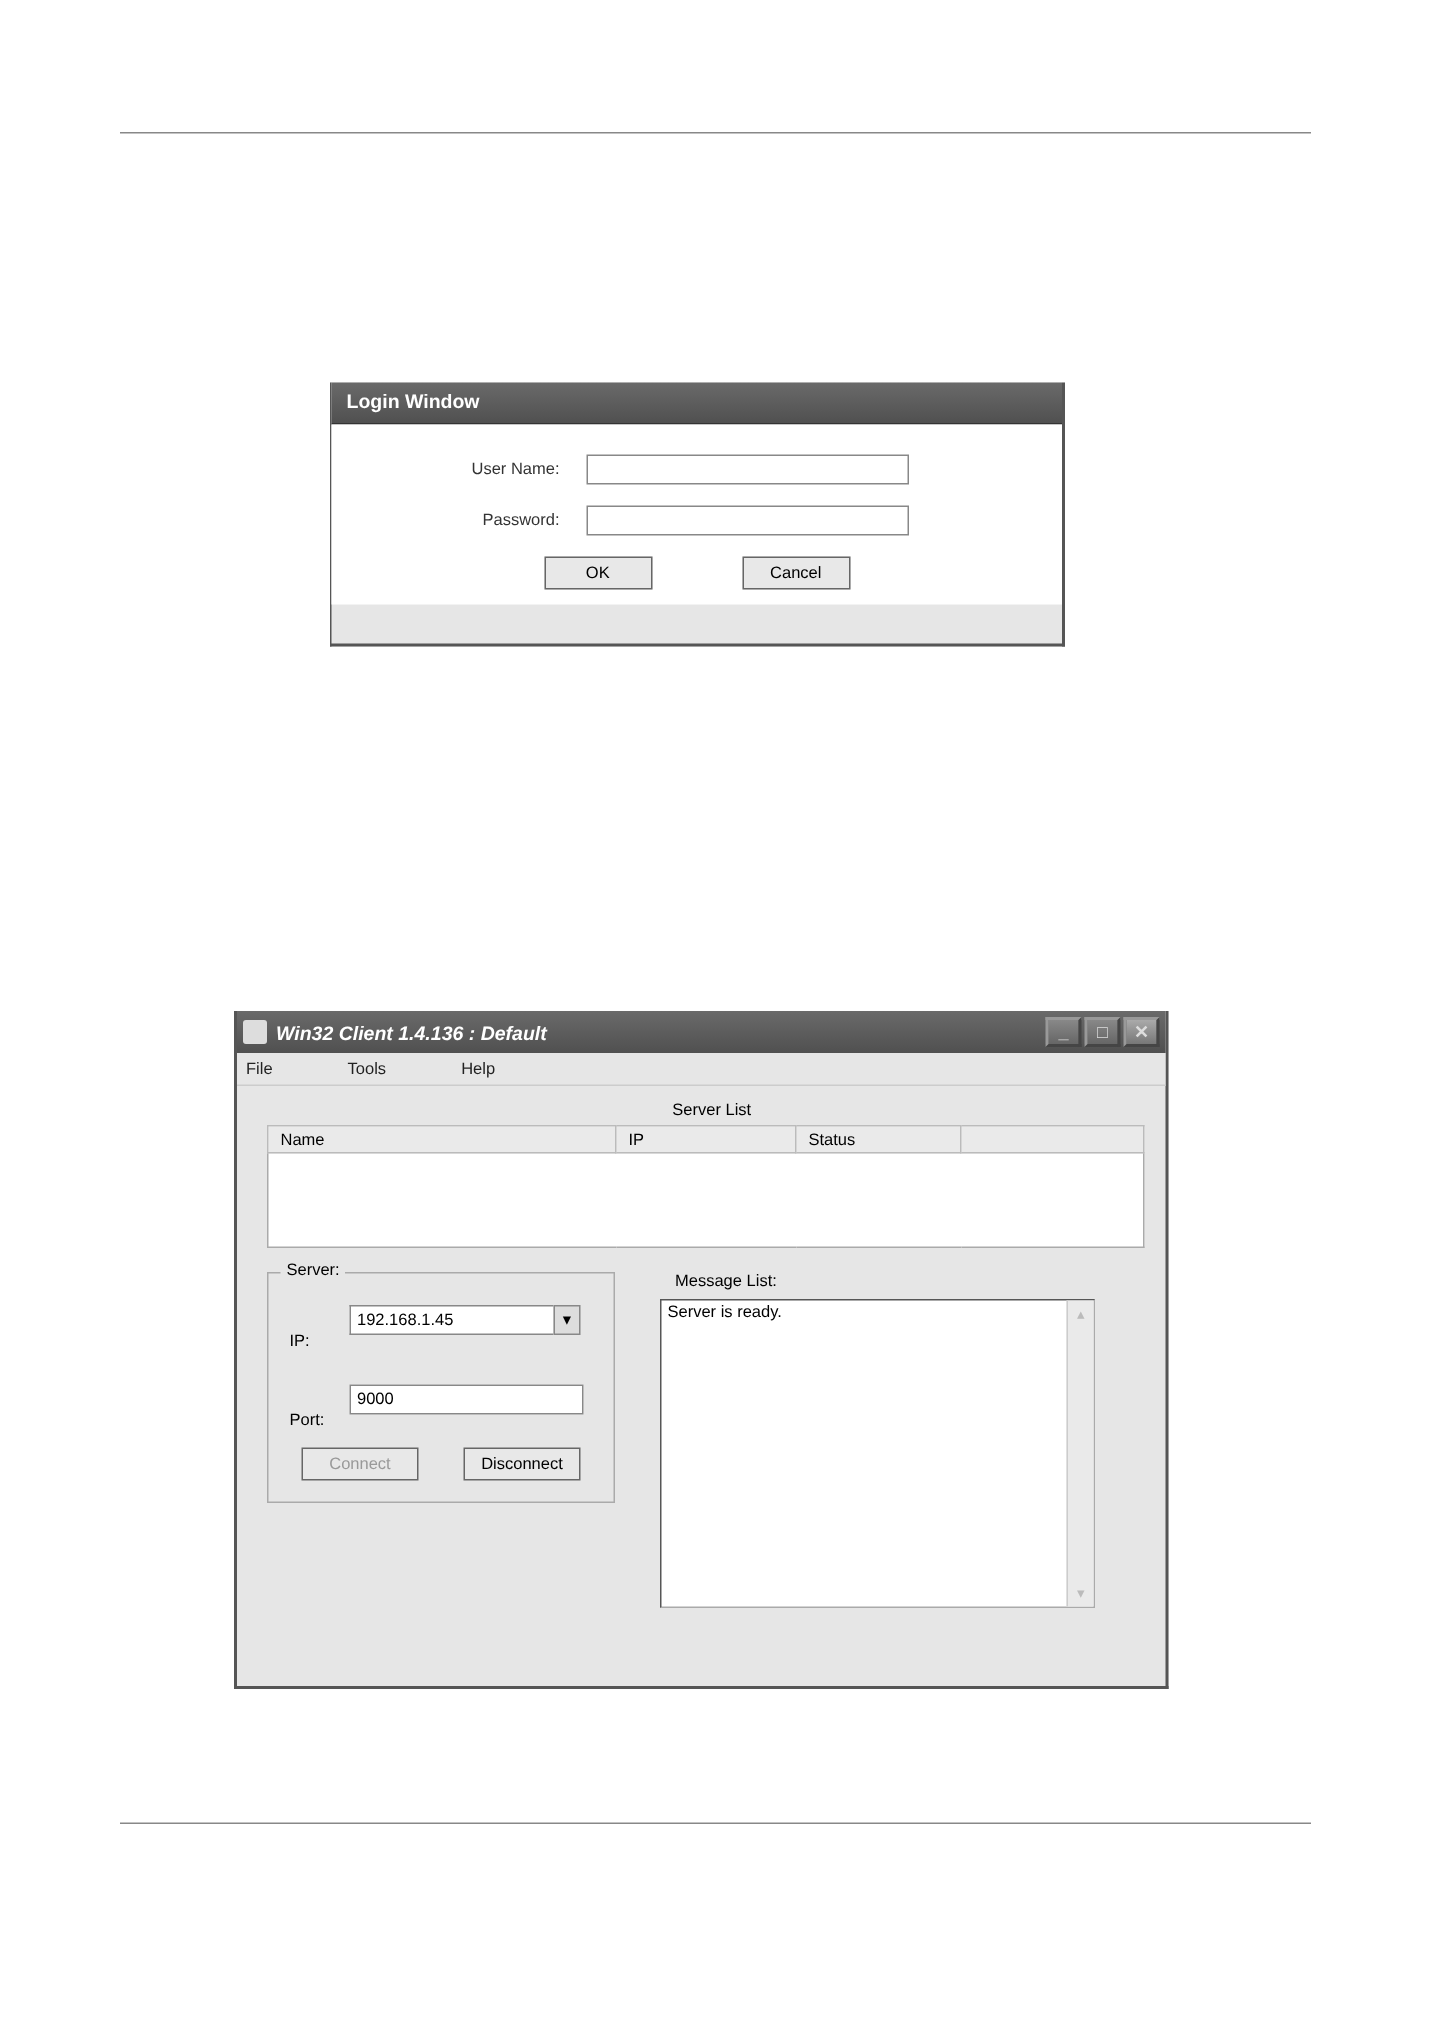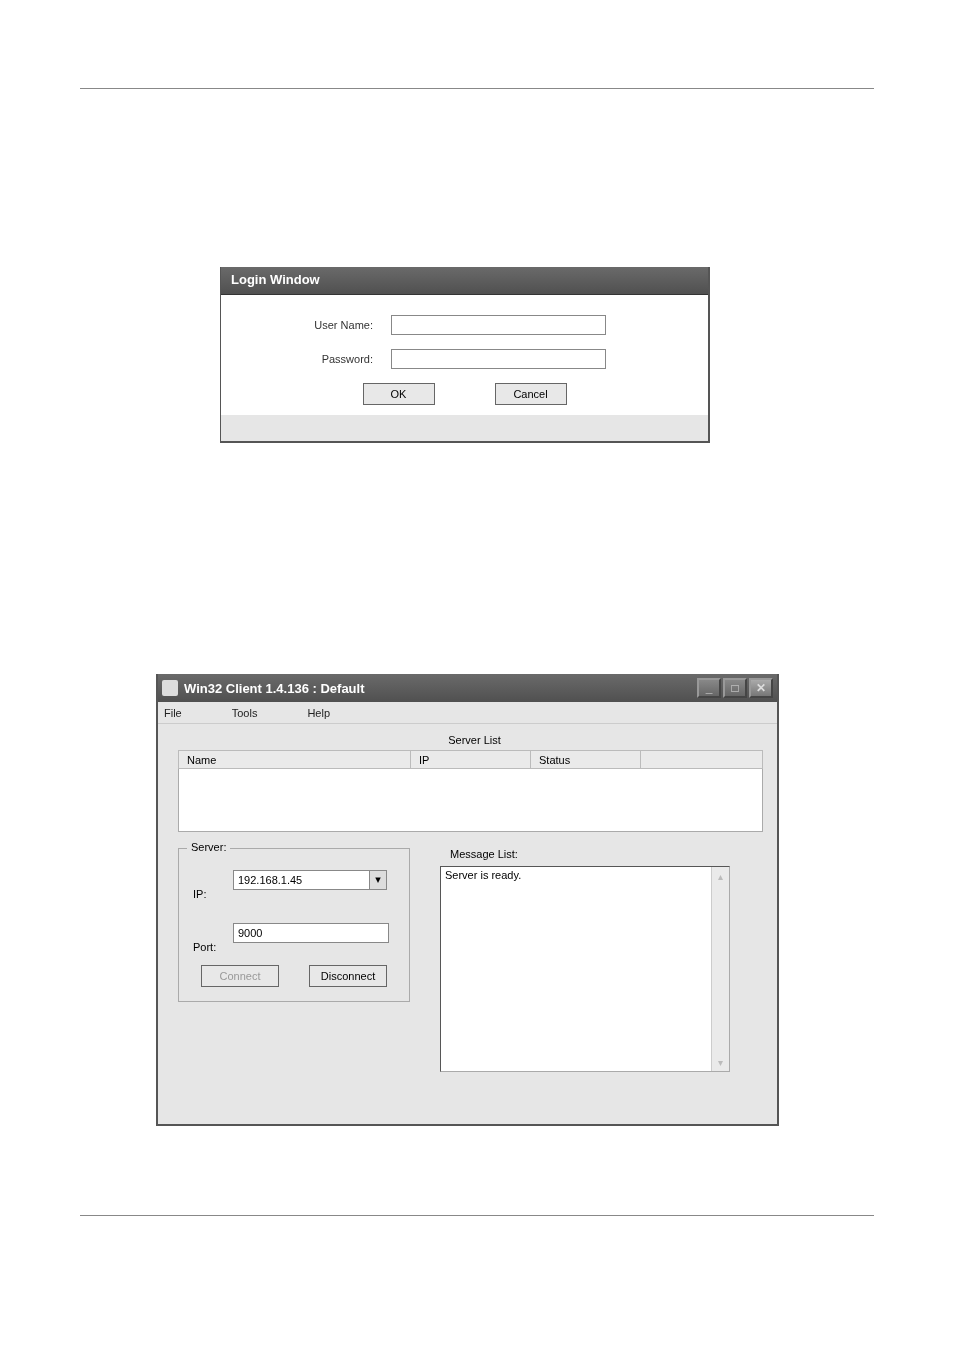--- a/index.html
+++ b/index.html
@@ -18,21 +18,21 @@
       height: 1px;
       background: #888;
     }
     .hr-top { top: 88px; }
     .hr-bottom { top: 1215px; }
 
     
     .login-window {
       position: absolute;
       left: 220px;
-      top: 267px;
+      top: 255px;
       width: 490px;
       height: 176px;
       background: #e6e6e6;
       border: 2px solid #555;
       border-top: none;
       border-left: 1px solid #555;
     }
     .login-titlebar {
       height: 28px;
       background: linear-gradient(#6a6a6a, #505050);
@@ -111,20 +111,21 @@
       width: 16px;
       height: 16px;
       background: #ddd;
       border-radius: 2px;
       display: inline-block;
     }
     .client-title-text {
       color: #fff;
       font-weight: bold;
       font-size: 13px;
+      font-style: italic;
     }
     .window-controls {
       display: flex;
       gap: 2px;
     }
     .win-btn {
       width: 24px;
       height: 20px;
       background: linear-gradient(#888,#666);
       border: 2px outset #999;

